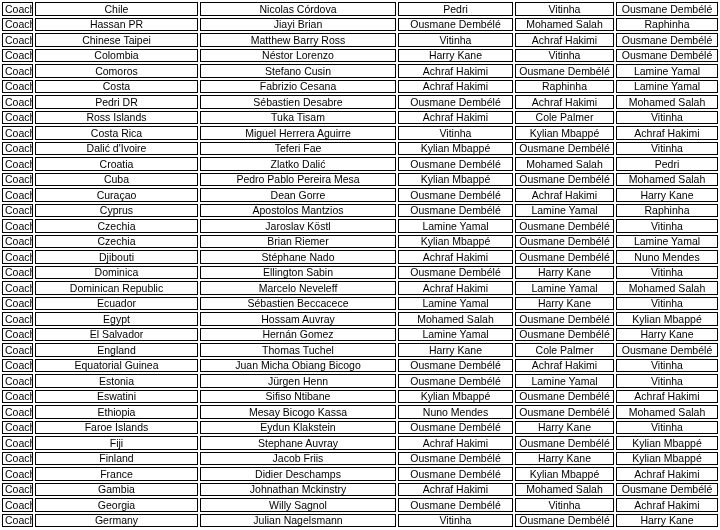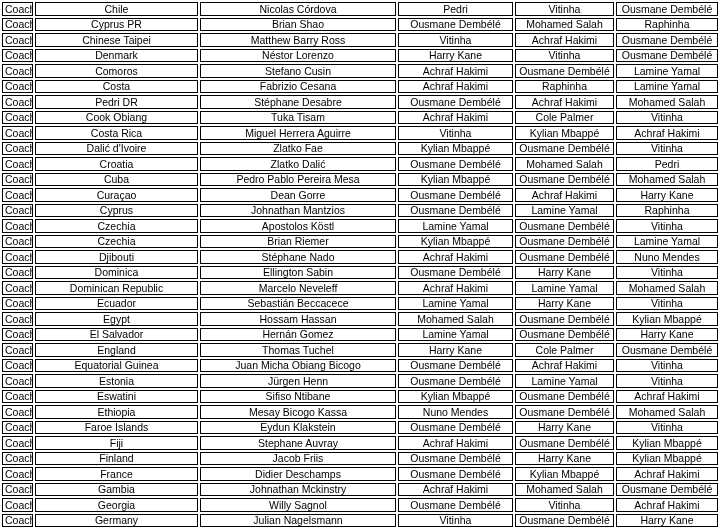--- a/index.html
+++ b/index.html
@@ -52,39 +52,39 @@
     <td>Coach</td>
     <td>Chile</td>
     <td>Nicolas Córdova</td>
     <td>Pedri</td>
     <td>Vitinha</td>
     <td>Ousmane Dembélé</td>
   </tr>
 
   <tr>
     <td>Coach</td>
-    <td>Cyprus PR</td>
-    <td>Brian Shao</td>
+    <td>Hassan PR</td>
+    <td>Jiayi Brian</td>
     <td>Ousmane Dembélé</td>
     <td>Mohamed Salah</td>
     <td>Raphinha</td>
   </tr>
 
   <tr>
     <td>Coach</td>
     <td>Chinese Taipei</td>
     <td>Matthew Barry Ross</td>
     <td>Vitinha</td>
     <td>Achraf Hakimi</td>
     <td>Ousmane Dembélé</td>
   </tr>
 
   <tr>
     <td>Coach</td>
-    <td>Denmark</td>
+    <td>Colombia</td>
     <td>Néstor Lorenzo</td>
     <td>Harry Kane</td>
     <td>Vitinha</td>
     <td>Ousmane Dembélé</td>
   </tr>
 
   <tr>
     <td>Coach</td>
     <td>Comoros</td>
     <td>Stefano Cusin</td>
@@ -98,48 +98,48 @@
     <td>Costa</td>
     <td>Fabrizio Cesana</td>
     <td>Achraf Hakimi</td>
     <td>Raphinha</td>
     <td>Lamine Yamal</td>
   </tr>
 
   <tr>
     <td>Coach</td>
     <td>Pedri DR</td>
-    <td>Stéphane Desabre</td>
-    <td>Ousmane Dembélé</td>
-    <td>Achraf Hakimi</td>
-    <td>Mohamed Salah</td>
-  </tr>
-
-  <tr>
-    <td>Coach</td>
-    <td>Cook Obiang</td>
+    <td>Sébastien Desabre</td>
+    <td>Ousmane Dembélé</td>
+    <td>Achraf Hakimi</td>
+    <td>Mohamed Salah</td>
+  </tr>
+
+  <tr>
+    <td>Coach</td>
+    <td>Ross Islands</td>
     <td>Tuka Tisam</td>
     <td>Achraf Hakimi</td>
     <td>Cole Palmer</td>
     <td>Vitinha</td>
   </tr>
 
   <tr>
     <td>Coach</td>
     <td>Costa Rica</td>
     <td>Miguel Herrera Aguirre</td>
     <td>Vitinha</td>
     <td>Kylian Mbappé</td>
     <td>Achraf Hakimi</td>
   </tr>
 
   <tr>
     <td>Coach</td>
     <td>Dalić d'Ivoire</td>
-    <td>Zlatko Fae</td>
+    <td>Teferi Fae</td>
     <td>Kylian Mbappé</td>
     <td>Ousmane Dembélé</td>
     <td>Vitinha</td>
   </tr>
 
   <tr>
     <td>Coach</td>
     <td>Croatia</td>
     <td>Zlatko Dalić</td>
     <td>Ousmane Dembélé</td>
@@ -161,30 +161,30 @@
     <td>Curaçao</td>
     <td>Dean Gorre</td>
     <td>Ousmane Dembélé</td>
     <td>Achraf Hakimi</td>
     <td>Harry Kane</td>
   </tr>
 
   <tr>
     <td>Coach</td>
     <td>Cyprus</td>
-    <td>Johnathan Mantzios</td>
+    <td>Apostolos Mantzios</td>
     <td>Ousmane Dembélé</td>
     <td>Lamine Yamal</td>
     <td>Raphinha</td>
   </tr>
 
   <tr>
     <td>Coach</td>
     <td>Czechia</td>
-    <td>Apostolos Köstl</td>
+    <td>Jaroslav Köstl</td>
     <td>Lamine Yamal</td>
     <td>Ousmane Dembélé</td>
     <td>Vitinha</td>
   </tr>
 
   <tr>
     <td>Coach</td>
     <td>Czechia</td>
     <td>Brian Riemer</td>
     <td>Kylian Mbappé</td>
@@ -215,30 +215,30 @@
     <td>Dominican Republic</td>
     <td>Marcelo Neveleff</td>
     <td>Achraf Hakimi</td>
     <td>Lamine Yamal</td>
     <td>Mohamed Salah</td>
   </tr>
 
   <tr>
     <td>Coach</td>
     <td>Ecuador</td>
-    <td>Sebastián Beccacece</td>
+    <td>Sébastien Beccacece</td>
     <td>Lamine Yamal</td>
     <td>Harry Kane</td>
     <td>Vitinha</td>
   </tr>
 
   <tr>
     <td>Coach</td>
     <td>Egypt</td>
-    <td>Hossam Hassan</td>
+    <td>Hossam Auvray</td>
     <td>Mohamed Salah</td>
     <td>Ousmane Dembélé</td>
     <td>Kylian Mbappé</td>
   </tr>
 
   <tr>
     <td>Coach</td>
     <td>El Salvador</td>
     <td>Hernán Gomez</td>
     <td>Lamine Yamal</td>

